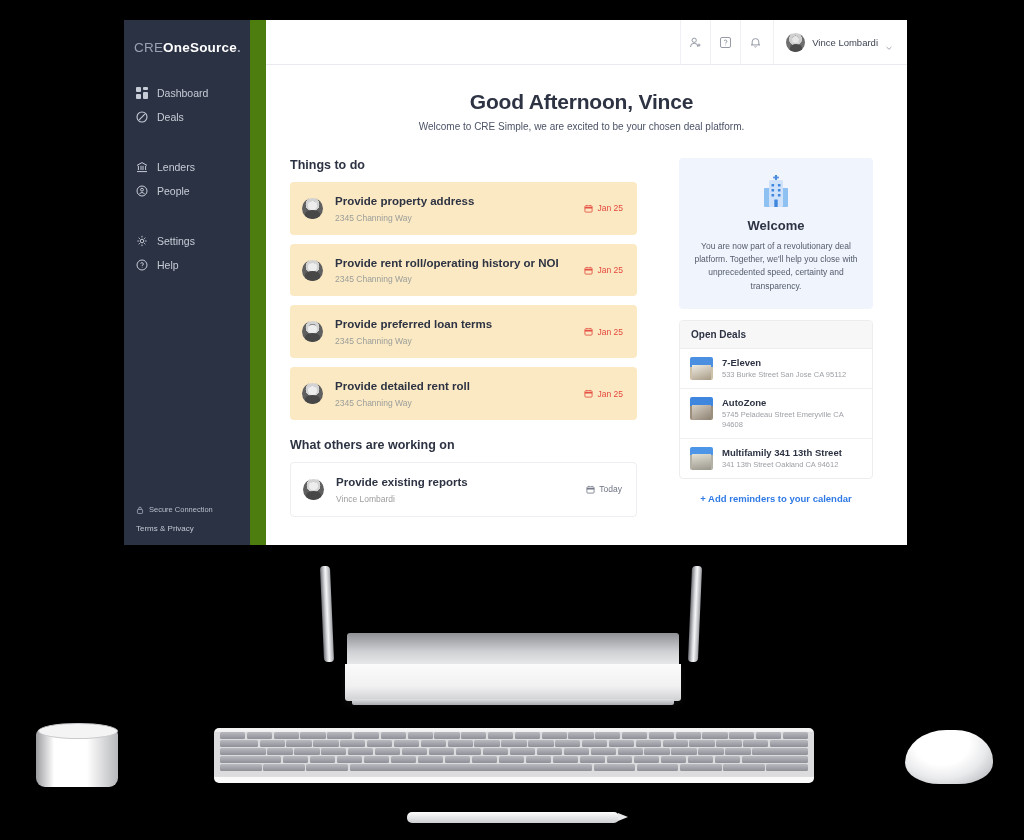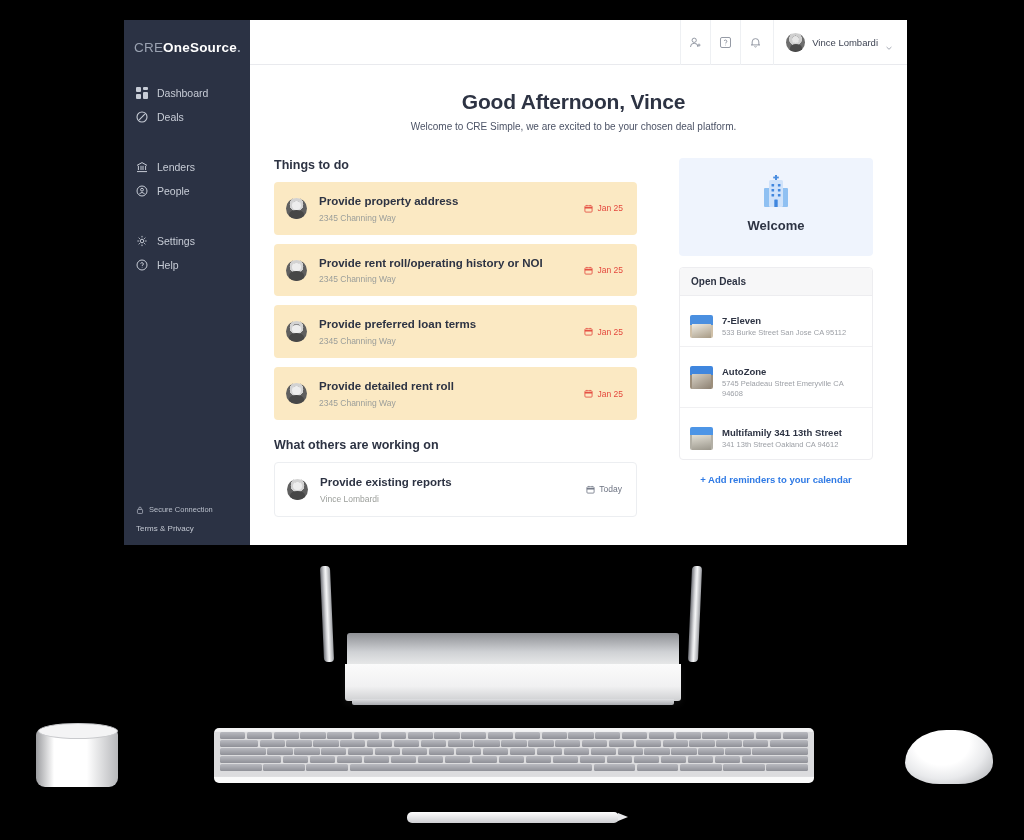--- a/index.html
+++ b/index.html
@@ -11,20 +11,21 @@
   }
   #stage { position: relative; width: 1024px; height: 840px; background:#000; }
 
   
   #screen {
     position: absolute; left: 124px; top: 20px;
     width: 783px; height: 525px;
     background: #4d7c0f;
     display: flex;
     overflow: hidden;
+    gap: 16px;
   }
 
   
   .sidebar {
     width: 126px; height: 100%;
     background: #2b3244;
     display: flex; flex-direction: column;
     flex: 0 0 126px;
     position: relative;
   }
@@ -144,21 +145,21 @@
   }
   .w-ico { width: 40px; height: 40px; margin: 0 auto 6px; display:block; }
   .w-title { font-size: 13px; font-weight:700; color:#2d3343; margin-bottom: 7px; }
   .w-text { font-size: 8.5px; line-height: 1.55; color:#555b6b; }
 
   .deals { background:#fff; border:1px solid #ededf0; border-radius:4px; margin-top: 11px; }
   .deals-head {
     background:#f7f7f8; font-size:10px; font-weight:700; color:#2d3343;
     padding: 8px 11px; border-bottom:1px solid #ededf0; border-radius:4px 4px 0 0;
   }
-  .deal { display:flex; gap:9px; align-items:flex-start; padding: 8px 10px; border-bottom:1px solid #f0f0f2; cursor:pointer;margin-top:11px; }
+  .deal { display:flex; gap:9px; align-items:flex-start; padding: 8px 10px; border-bottom:1px solid #f0f0f2; cursor:pointer; }
   .deal:last-child { border-bottom:0; }
   .deal-thumb {
     width: 23px; height: 23px; flex:0 0 23px; border-radius:2px; overflow:hidden;
     background: linear-gradient(#4a8fe0 0 42%, #cfc0a8 42% 100%);
     position: relative;
   }
   .deal-thumb i {
     position:absolute; left:10%; bottom:0; width:80%; height:62%;
     background: linear-gradient(160deg,#efece4,#a79a84);
     display:block;
@@ -490,20 +491,21 @@
                         <rect x="21.9" y="12" width="2.6" height="2.6" rx=".5"></rect>
                       <rect x="15.5" y="17" width="2.6" height="2.6" rx=".5"></rect>
                         <rect x="21.9" y="17" width="2.6" height="2.6" rx=".5"></rect>
                       <rect x="15.5" y="22" width="2.6" height="2.6" rx=".5"></rect>
                         <rect x="21.9" y="22" width="2.6" height="2.6" rx=".5"></rect>
                       <rect x="18.3" y="27.5" width="3.4" height="7.5" rx=".5"></rect>
                     </g>
                   </svg>
                 </span>
                 <div class="w-title">Welcome</div>
+                <div class="w-text">You are now part of a revolutionary deal platform. Together, we'll help you close with unprecedented speed, certainty and transparency.</div>
               </div>
 
               <div class="deals">
                 <div class="deals-head">Open Deals</div>
 
                 <div class="deal">
                   <span class="deal-thumb">
                       <i></i>
                     </span>
                   <div class="deal-body">

